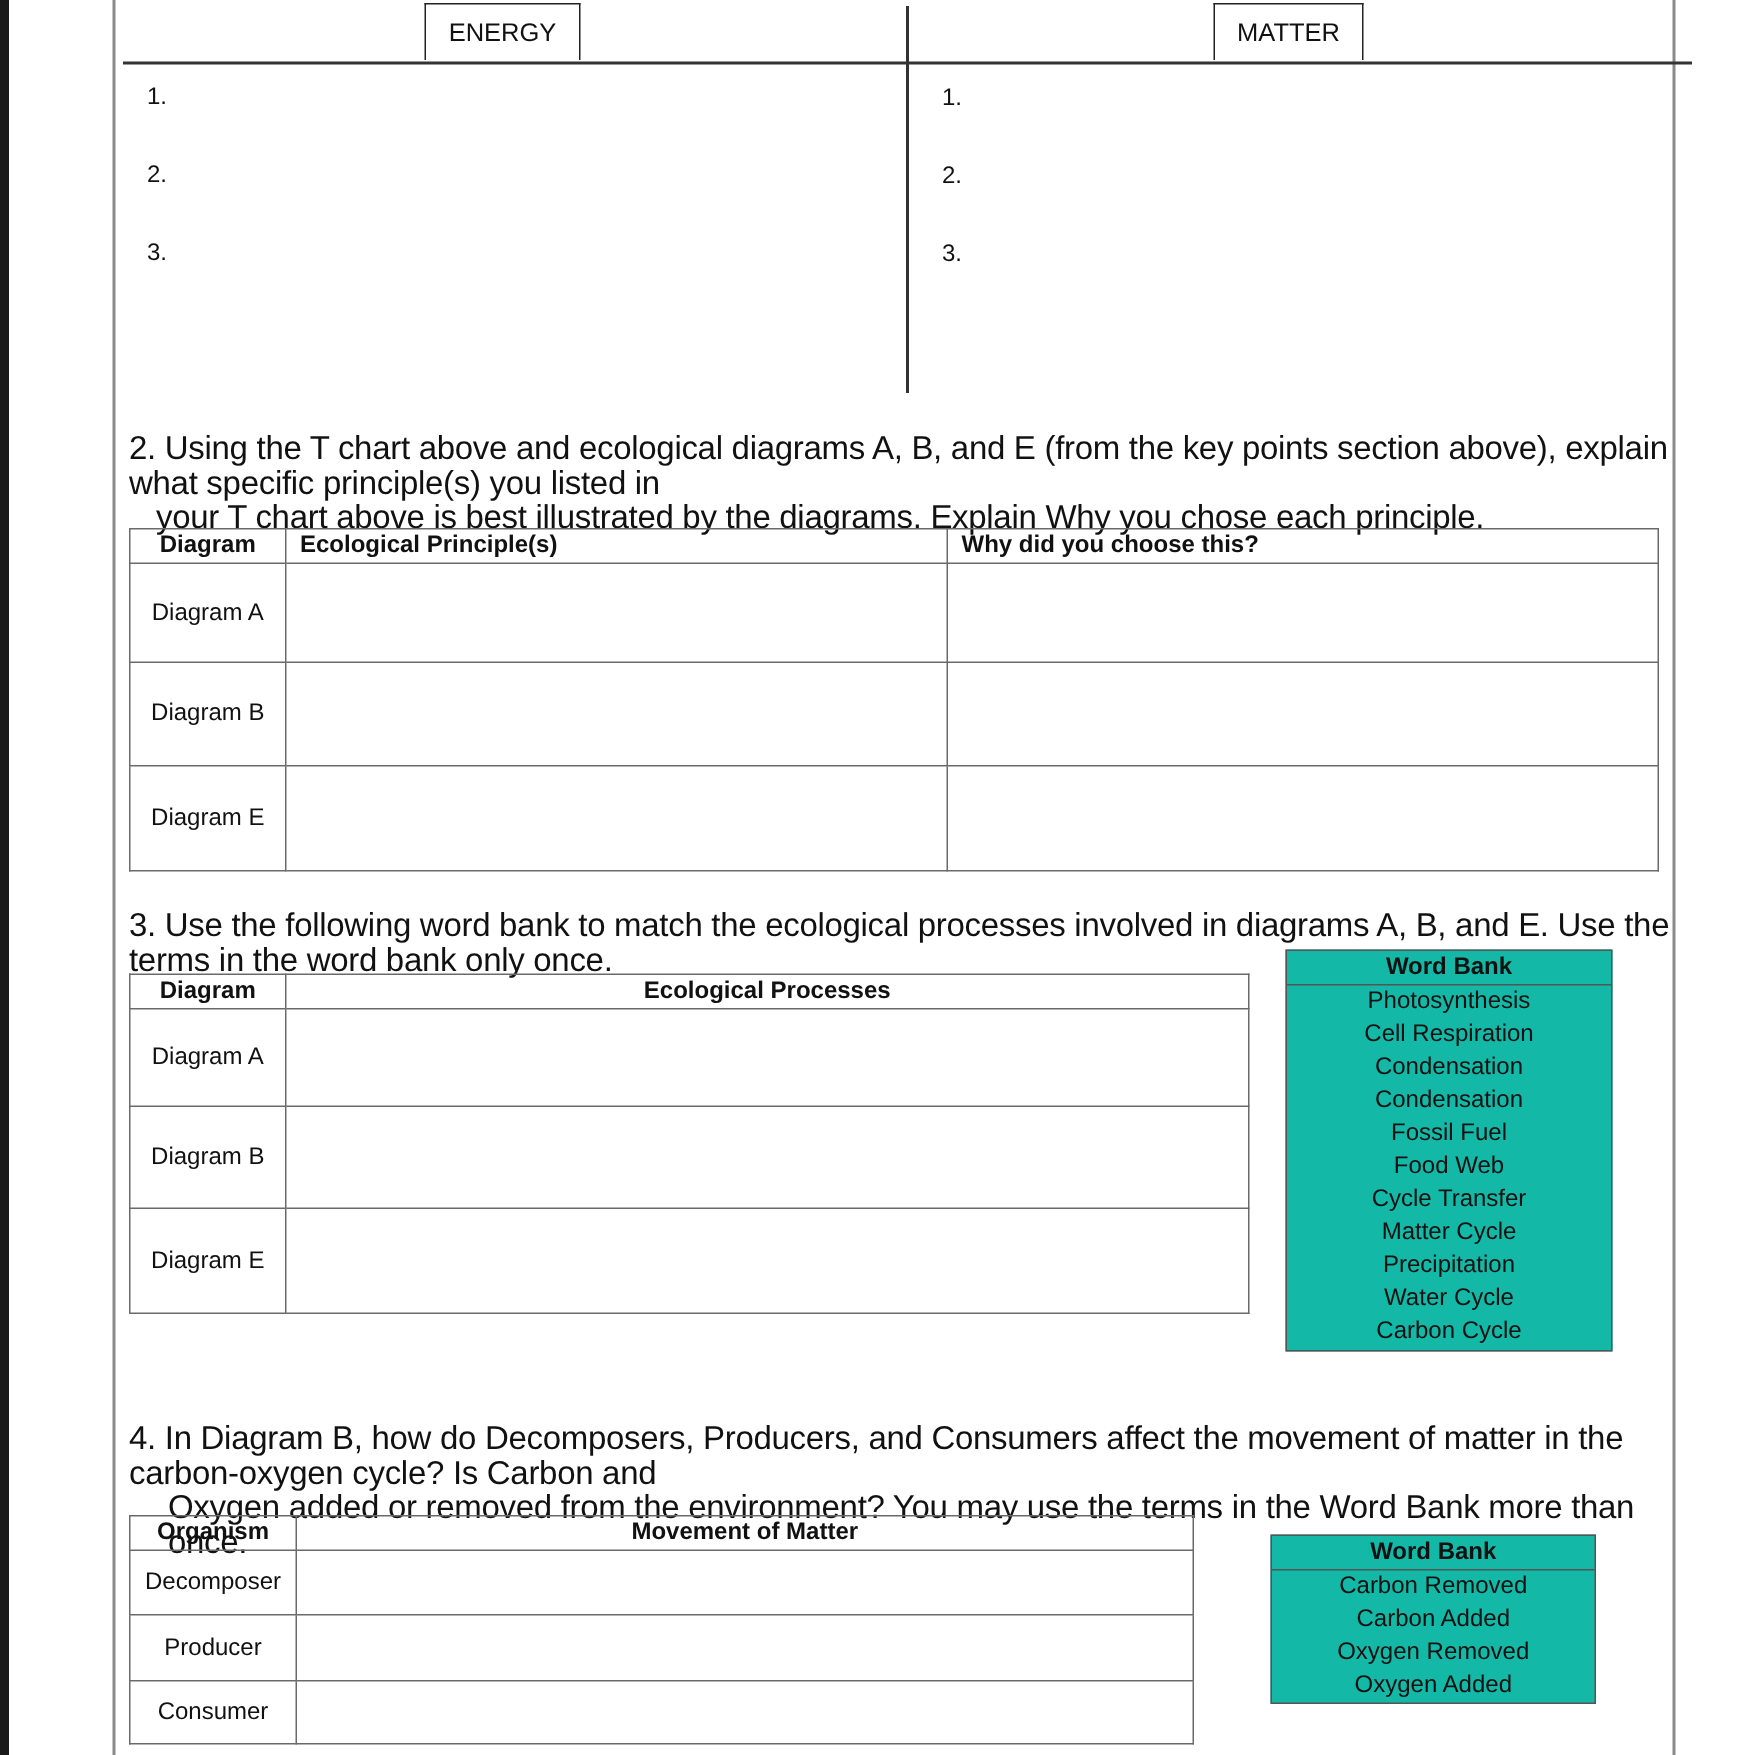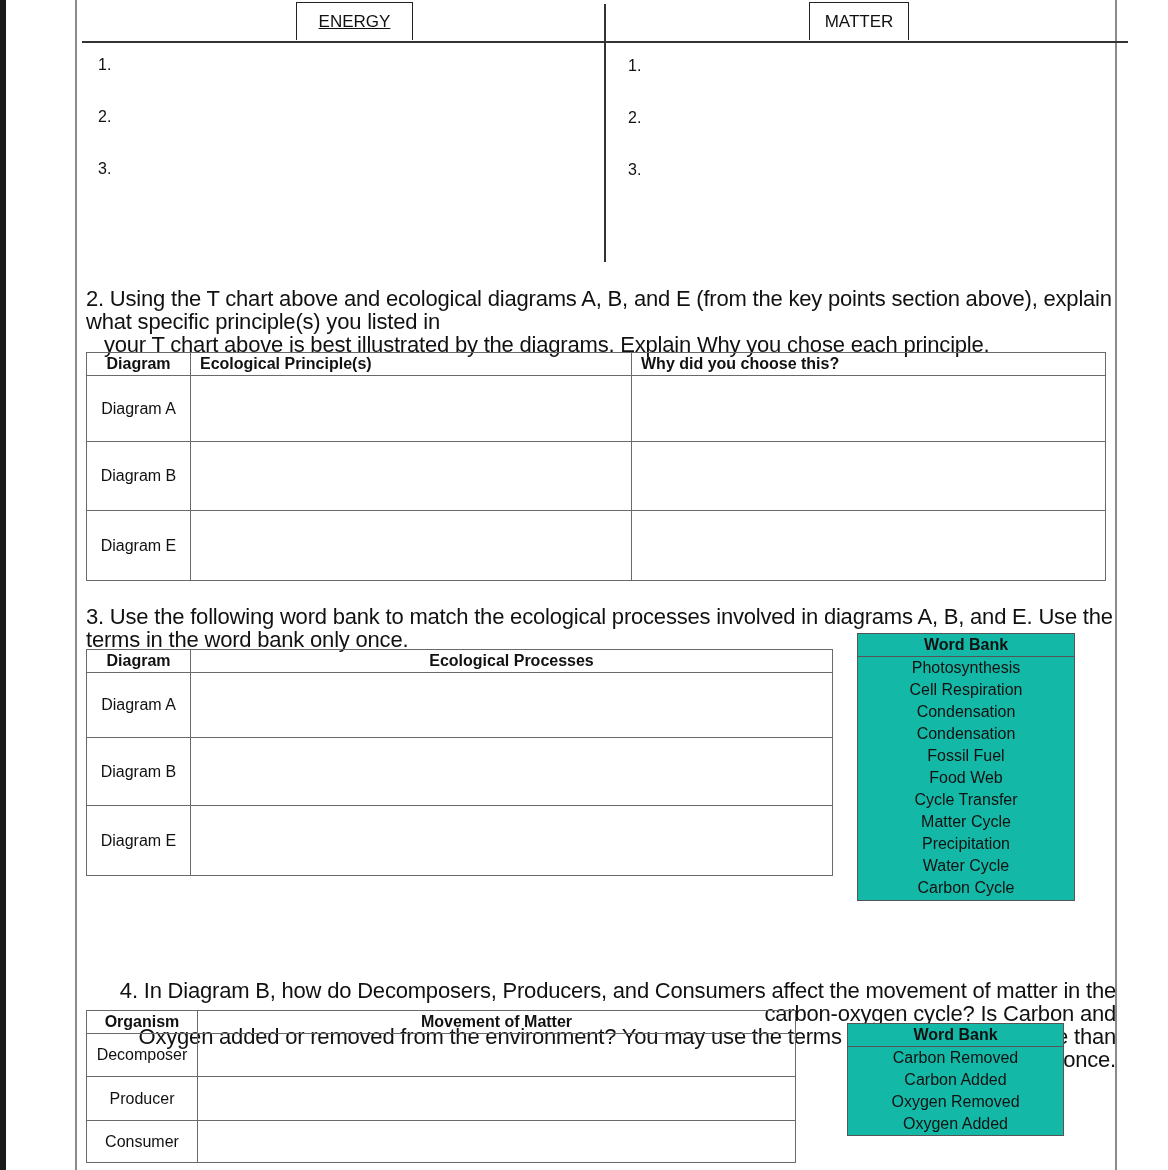--- a/index.html
+++ b/index.html
@@ -38,21 +38,21 @@
 </head>
 <body>
 
 <div class="dark-strip"></div>
 <div class="page-border-left"></div>
 <div class="page-border-right"></div>
 
 <div>
   <div class="tchart-hline"></div>
   <div class="tchart-vline"></div>
-  <div class="tchart-label" style="left:296px; width:117px;text-decoration:underline;">ENERGY</div>
+  <div class="tchart-label" style="left:283px; width:104px;">ENERGY</div>
   <div class="tchart-label" style="left:809px; width:100px;">MATTER</div>
 
   <div class="tchart-num" style="left:98px; top:56px;">1.</div>
   <div class="tchart-num" style="left:98px; top:108px;">2.</div>
   <div class="tchart-num" style="left:98px; top:160px;">3.</div>
 
   <div class="tchart-num" style="left:628px; top:57px;">1.</div>
   <div class="tchart-num" style="left:628px; top:109px;">2.</div>
   <div class="tchart-num" style="left:628px; top:161px;">3.</div>
 </div>
@@ -127,21 +127,21 @@
   <div class="wb-item">Condensation</div>
   <div class="wb-item">Fossil Fuel</div>
   <div class="wb-item">Food Web</div>
   <div class="wb-item">Cycle Transfer</div>
   <div class="wb-item">Matter Cycle</div>
   <div class="wb-item">Precipitation</div>
   <div class="wb-item">Water Cycle</div>
   <div class="wb-item">Carbon Cycle</div>
 </div>
 
-<div class="question" style="left:86px; top:979px; width:1030px;text-align:right;">
+<div class="question" style="left:86px; top:947px; width:1030px;">
   <span>4. In Diagram B, how do Decomposers, Producers, and Consumers affect the movement of matter in the carbon-oxygen cycle? Is Carbon and</span>
   <span class="indent" style="padding-left:26px;">Oxygen added or removed from the environment? You may use the terms in the Word Bank more than once.</span>
 </div>
 
 <table class="grid" style="left:86px; top:1010px; width:710px;">
   <colgroup>
       <col style="width:111px">
       <col>
     </colgroup>
   <tbody>

